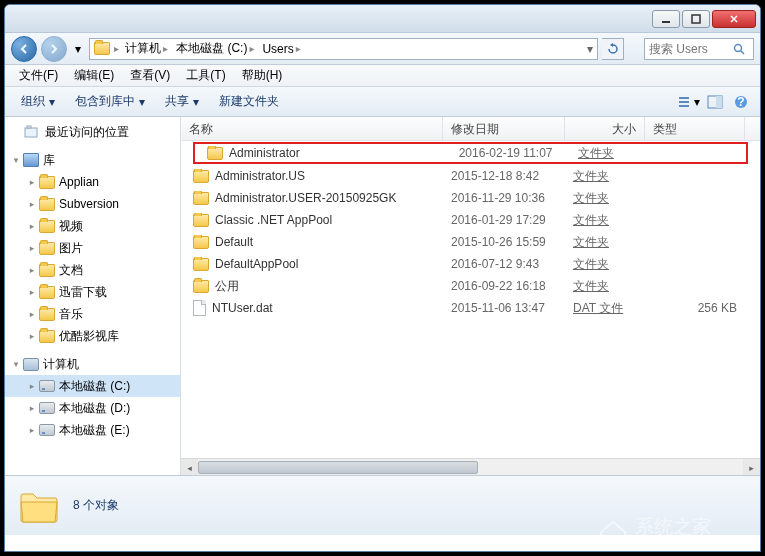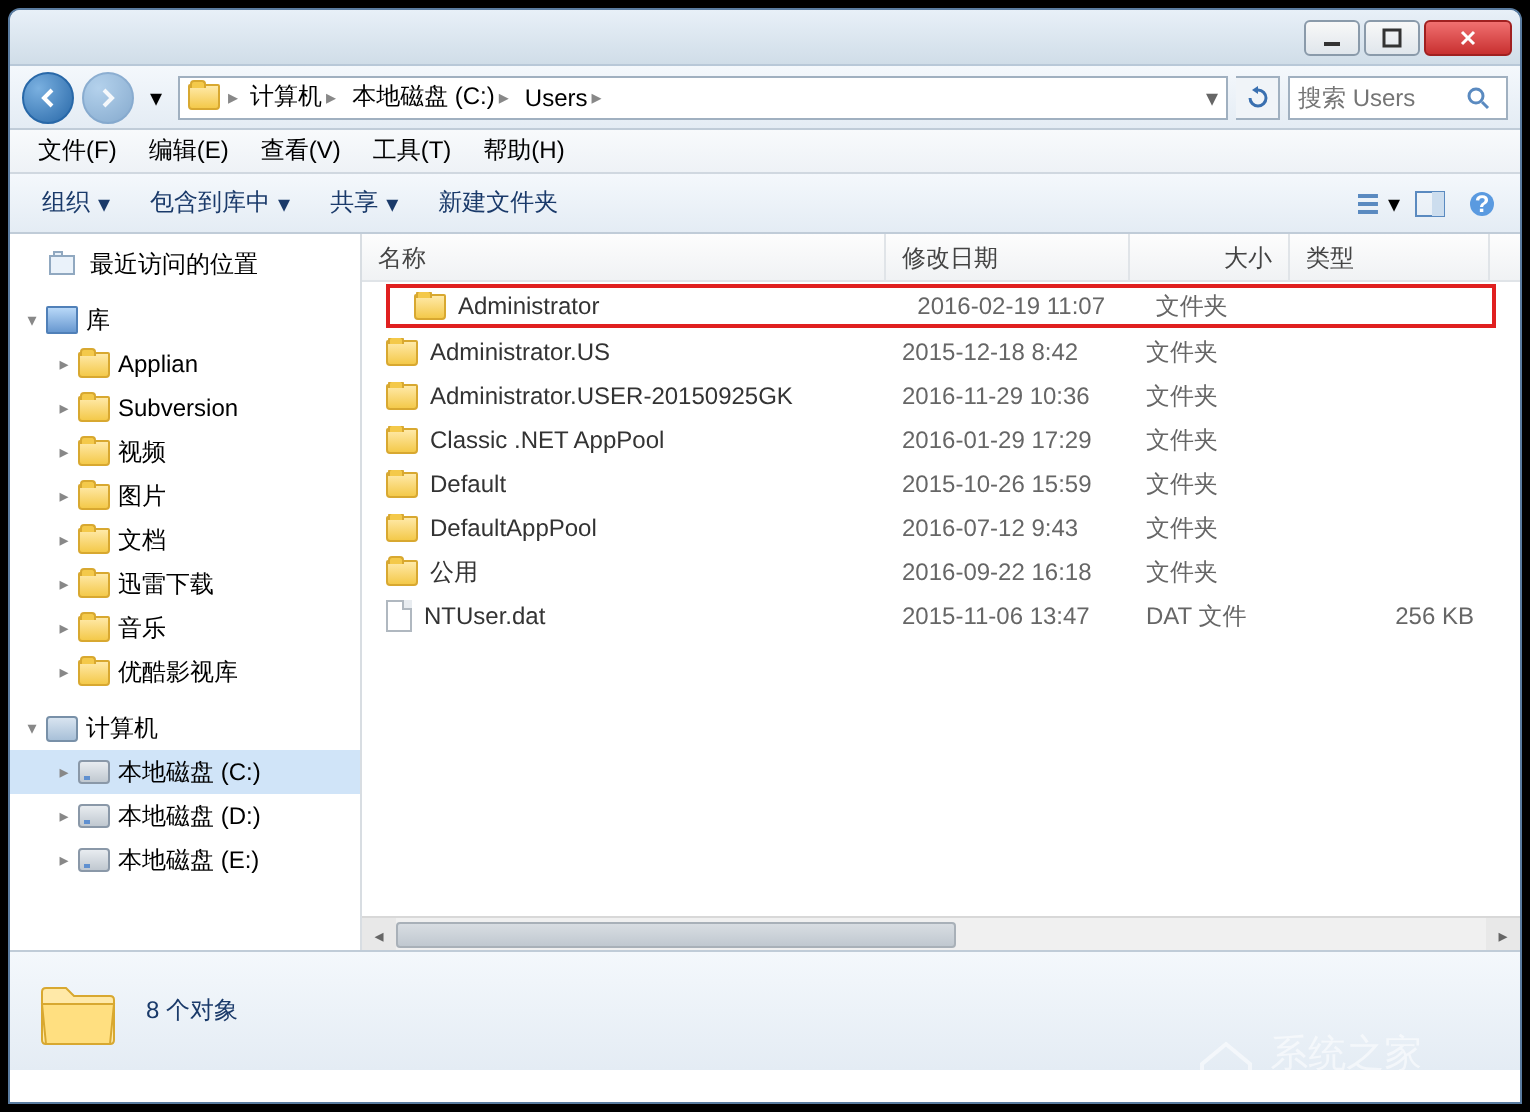--- a/index.html
+++ b/index.html
@@ -13,21 +13,21 @@
 
 .addrbar { height: 32px; background: linear-gradient(#f4f8fc,#e4ecf4); display: flex; align-items: center; padding: 0 6px; gap: 4px; border-bottom: 1px solid #c0ccd8; }
 .navbtn { width: 26px; height: 26px; border-radius: 50%; background: radial-gradient(circle at 30% 30%, #7ab0e0, #2868a8); border: 1px solid #2868a8; display: flex; align-items: center; justify-content: center; cursor: pointer; }
 .navbtn.disabled { opacity: .5; }
 .navbtn svg { width: 12px; height: 12px; fill: #fff; }
 .navdrop { width: 14px; display: flex; align-items: center; justify-content: center; cursor: pointer; }
 .addrbox { flex: 1; height: 22px; background: #fff; border: 1px solid #a0b0c0; display: flex; align-items: center; padding: 0 4px; gap: 4px; }
 .addrbox .crumb { display: flex; align-items: center; gap: 2px; cursor: pointer; padding: 0 2px; }
 .addrbox .sep { color: #888; font-size: 10px; }
 .addr-refresh { width: 22px; height: 22px; border: 1px solid #a0b0c0; border-left: none; background: #f0f4f8; display: flex; align-items: center; justify-content: center; cursor: pointer; }
-.searchbox { width: 110px; height: 22px; background: #fff; border: 1px solid #a0b0c0; display: flex; align-items: center; padding: 0 4px; gap: 4px; margin-left: 0; }
+.searchbox { width: 110px; height: 22px; background: #fff; border: 1px solid #a0b0c0; display: flex; align-items: center; padding: 0 4px; gap: 4px; margin-left: 16px; }
 .searchbox input { border: none; outline: none; width: 80px; font-size: 12px; color: #888; background: transparent; }
 
 .menubar { height: 22px; background: linear-gradient(#f8fafc,#eef2f6); border-bottom: 1px solid #d0d8e0; display: flex; align-items: center; padding: 0 6px; }
 .menubar .mi { padding: 2px 8px; cursor: pointer; }
 
 .toolbar { height: 30px; background: linear-gradient(#f4f8fc,#e4ecf4); border-bottom: 1px solid #c0ccd8; display: flex; align-items: center; padding: 0 8px; gap: 4px; }
 .toolbar .tb { padding: 3px 8px; cursor: pointer; display: flex; align-items: center; gap: 4px; color: #1a3a6a; }
 .toolbar .spacer { flex: 1; }
 .toolbar .ticon { width: 22px; height: 22px; display: flex; align-items: center; justify-content: center; cursor: pointer; }
 
@@ -47,21 +47,21 @@
 .col.date { width: 122px; }
 .col.type { width: 100px; }
 .col.size { width: 80px; text-align: right; }
 
 .filelist { flex: 1; overflow: auto; }
 .row { display: flex; align-items: center; height: 22px; cursor: pointer; }
 .row.hl { border: 2px solid #e02020; margin: 1px 12px; }
 .cell { padding: 0 8px; white-space: nowrap; overflow: hidden; text-overflow: ellipsis; color: #333; }
 .cell.name { width: 262px; display: flex; align-items: center; gap: 6px; padding-left: 12px; }
 .cell.date { width: 122px; color: #666; }
-.cell.type { width: 100px; color: #666; }
+.cell.type { width: 100px; color: #666; text-decoration: underline; }
 .cell.size { width: 80px; text-align: right; color: #666; }
 
 .hscroll { height: 17px; background: #f0f0f0; border-top: 1px solid #d8d8d8; position: relative; }
 .hscroll .thumb { position: absolute; left: 17px; width: 280px; top: 2px; height: 13px; background: linear-gradient(#d8dde2,#c0c8d0); border: 1px solid #a8b0b8; border-radius: 2px; }
 .hscroll .arr { position: absolute; width: 17px; height: 17px; top: 0; background: #e8e8e8; display: flex; align-items: center; justify-content: center; font-size: 9px; color: #666; }
 .hscroll .arr.l { left: 0; }
 .hscroll .arr.r { right: 0; }
 
 .status { height: 60px; background: linear-gradient(#f4f8fc,#e4ecf4); border-top: 1px solid #c0ccd8; display: flex; align-items: center; padding: 6px 12px; gap: 12px; }
 .status .bigicon { width: 44px; height: 44px; }

